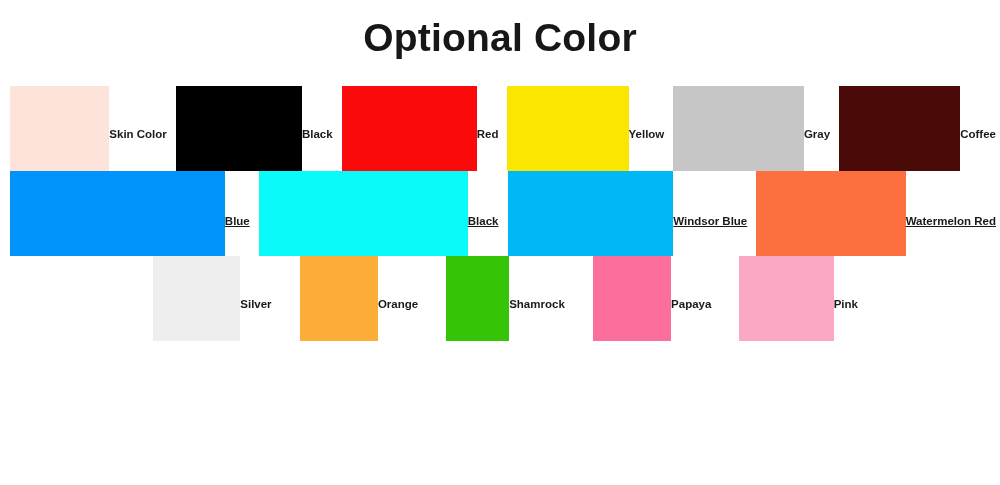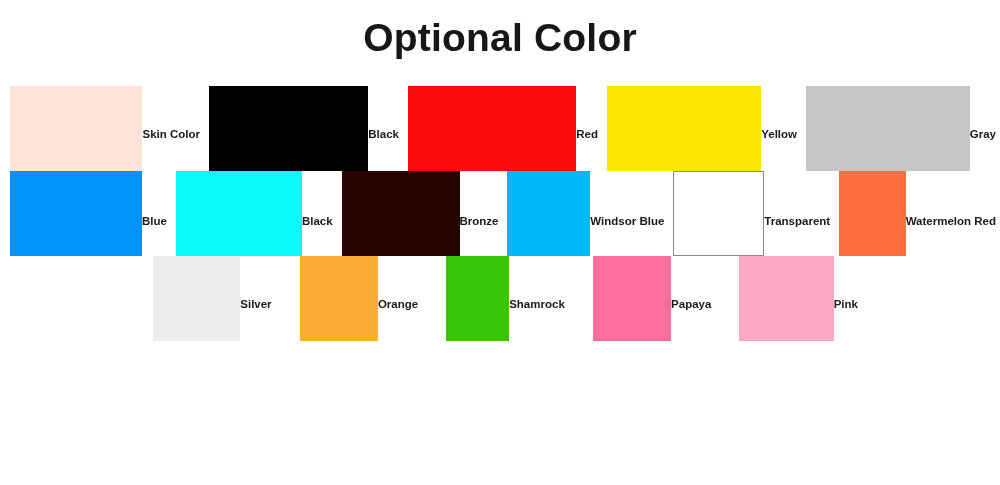--- a/index.html
+++ b/index.html
@@ -68,21 +68,21 @@
     font-size: 11.5px;
     font-weight: 600;
     color: #1a1a1a;
     text-align: center;
     line-height: 14px;
     padding-top: 10px;
     white-space: nowrap;
   }
 
   .row-1 .swatch-label { padding-top: 10px; }
-  .row-2 .swatch-label { padding-top: 15px; }
+  .row-2 .swatch-label { padding-top: 15px; text-decoration: underline; }
   .row-3 .swatch-label { padding-top: 11px; }
 </style>
 </head>
 <body>
 
 <h1 class="page-title">Optional Color</h1>
 
 <div class="swatch-grid">
   <div class="swatch-row row-1">
       <div class="swatch-cell">
@@ -98,41 +98,37 @@
         <div class="swatch-label">Red</div>
       </div>
       <div class="swatch-cell">
         <div class="swatch-chip" style="background-color: rgb(250, 230, 0);"></div>
         <div class="swatch-label">Yellow</div>
       </div>
       <div class="swatch-cell">
         <div class="swatch-chip" style="background-color: rgb(198, 198, 198);"></div>
         <div class="swatch-label">Gray</div>
       </div>
+      <div class="swatch-cell">
+        <div class="swatch-chip" style="background-color: rgb(74, 10, 8);"></div>
+        <div class="swatch-label">Coffee</div>
+      </div>
     </div>
   <div class="swatch-row row-2">
       <div class="swatch-cell">
         <div class="swatch-chip" style="background-color: rgb(0, 147, 250);"></div>
         <div class="swatch-label">Blue</div>
       </div>
       <div class="swatch-cell">
         <div class="swatch-chip" style="background-color: rgb(10, 250, 250);"></div>
         <div class="swatch-label">Black</div>
       </div>
       <div class="swatch-cell">
-        <div class="swatch-chip" style="background-color: rgb(39, 4, 1);"></div>
-        <div class="swatch-label">Bronze</div>
-      </div>
-      <div class="swatch-cell">
         <div class="swatch-chip" style="background-color: rgb(0, 184, 245);"></div>
         <div class="swatch-label">Windsor Blue</div>
-      </div>
-      <div class="swatch-cell">
-        <div class="swatch-chip bordered" style="background-color: rgb(255, 255, 255);"></div>
-        <div class="swatch-label">Transparent</div>
       </div>
       <div class="swatch-cell">
         <div class="swatch-chip" style="background-color: rgb(252, 112, 64);"></div>
         <div class="swatch-label">Watermelon Red</div>
       </div>
     </div>
   <div class="swatch-row row-3">
       <div class="swatch-cell">
         <div class="swatch-chip" style="background-color: rgb(238, 238, 238);"></div>
         <div class="swatch-label">Silver</div>

